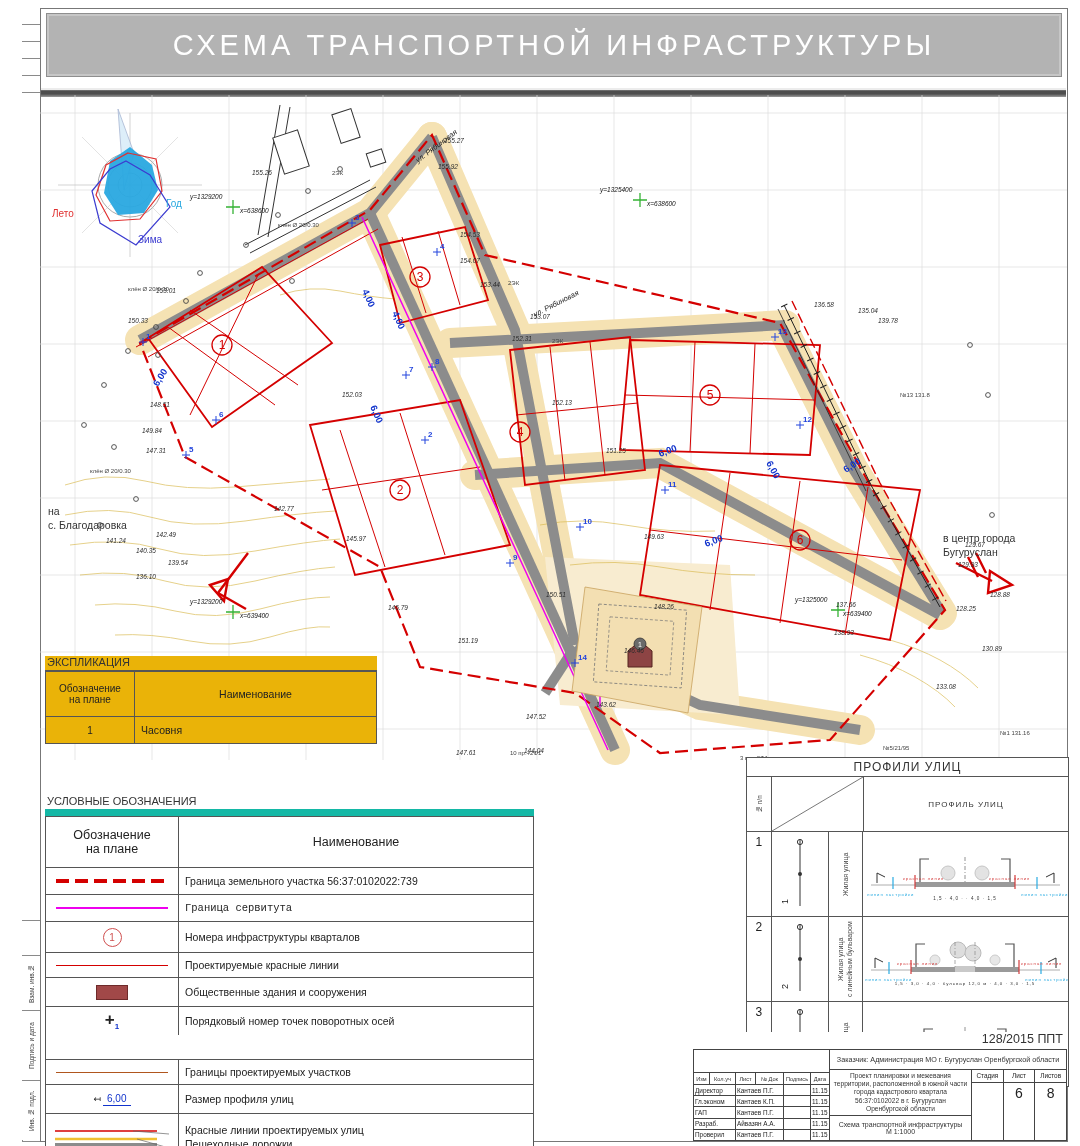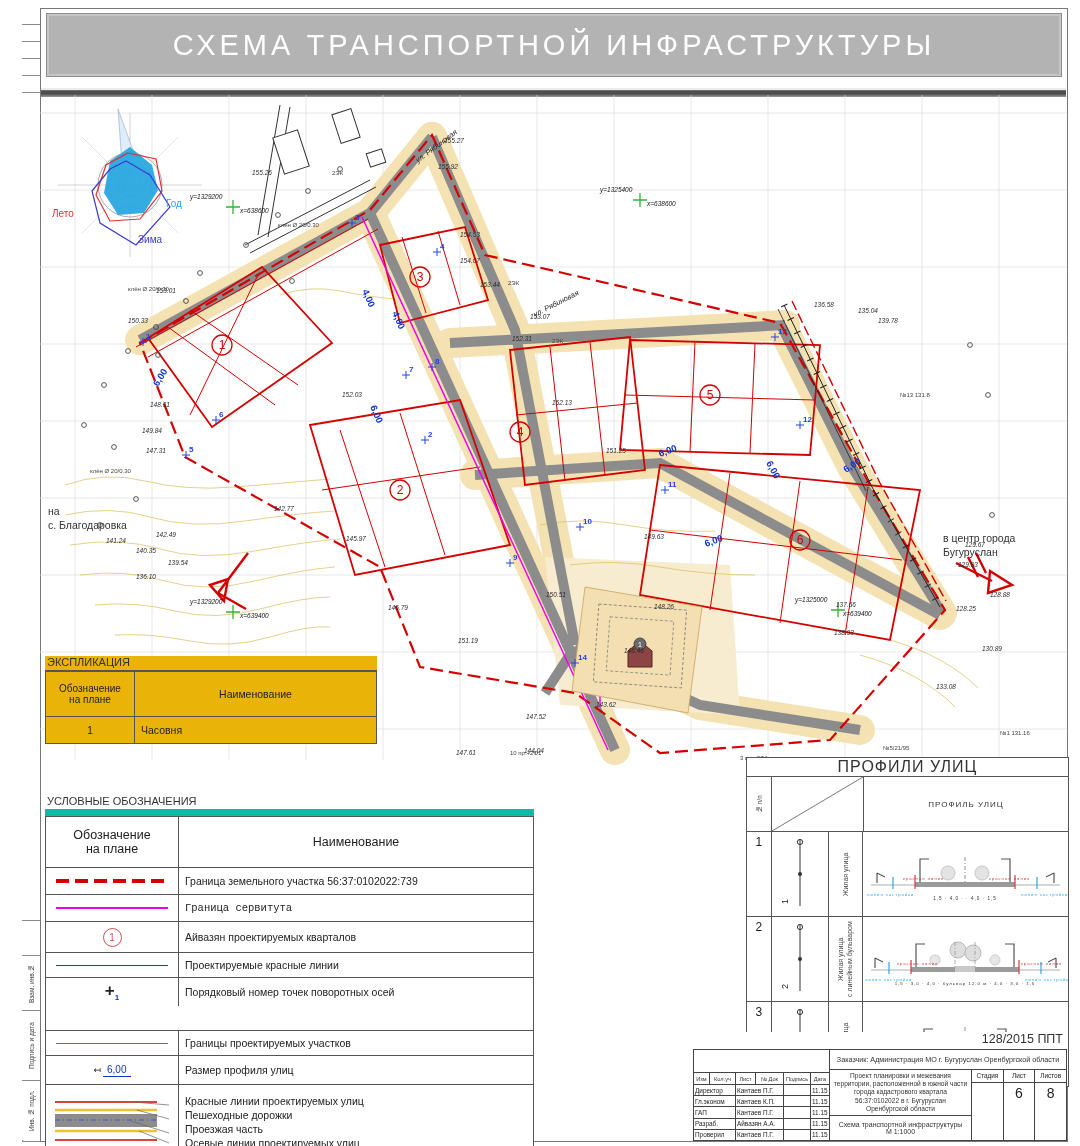--- a/index.html
+++ b/index.html
@@ -59,21 +59,21 @@
   .s-red{width:112px;height:0;border-top:1.6px solid #d40000;}
   .s-bldg{width:30px;height:13px;background:#a14848;border:1px solid #6e2a2a;}
   .s-cross{font-size:17px;font-weight:bold;color:#222;line-height:1;}
   .s-cross sub{color:#1133cc;font-size:8px;font-weight:bold;}
   .s-brown{width:112px;height:0;border-top:1.6px solid #b0561e;}
   .s-dim{color:#1133cc;font-size:10px;border-bottom:1px solid #1133cc;padding:0 4px 1px 4px;}
   .s-dim-arrow{color:#222;font-size:9px;margin-right:2px;}
   
   .profiles{position:absolute;left:746px;top:757px;width:321px;background:#fff;border:1.2px solid #555;}
   .pf-title{height:18px;border-bottom:1px solid #555;display:flex;align-items:center;justify-content:center;
-            font-size:16px;letter-spacing:1px;color:#333;}
+            font-size:12px;letter-spacing:1px;color:#333;}
   .pf-head{display:flex;height:54px;border-bottom:1px solid #555;}
   .pf-c1{width:24px;border-right:1px solid #555;}
   .pf-c2{width:56px;border-right:1px solid #555;}
   .pf-c3{width:34px;border-right:1px solid #555;}
   .pf-c4{flex:1;display:flex;align-items:center;justify-content:center;font-size:8px;letter-spacing:1px;color:#333;}
   .pf-head .pf-diag{width:91px;border-right:1px solid #555;position:relative;}
   .pf-row{display:flex;height:84px;border-bottom:1px solid #555;}
   .pf-row:last-child{border-bottom:none;}
   .pf-num{font-size:12px;padding-top:3px;text-align:center;color:#222;}
   .pf-name{display:flex;align-items:center;justify-content:center;}
@@ -462,25 +462,29 @@
       <div class="trow" style="height:26px;">
         <div class="c1"><div class="s-dash"></div></div>
         <div class="c2">Граница земельного участка 56:37:0102022:739</div>
       </div>
       <div class="trow" style="height:26px;font-family:Liberation Mono, monospace;">
         <div class="c1"><div class="s-mag"></div></div>
         <div class="c2">Граница сервитута</div>
       </div>
       <div class="trow" style="height:30px;">
         <div class="c1"><div class="s-circ">1</div></div>
-        <div class="c2">Айвазян проектируемых кварталов</div>
+        <div class="c2">Номера инфраструктуры кварталов</div>
       </div>
       <div class="trow" style="height:24px;">
         <div class="c1"><div class="s-red"></div></div>
         <div class="c2">Проектируемые красные линии</div>
+      </div>
+      <div class="trow" style="height:28px;">
+        <div class="c1"><div class="s-bldg"></div></div>
+        <div class="c2">Общественные здания и сооружения</div>
       </div>
       <div class="trow" style="height:28px;">
         <div class="c1"><div class="s-cross"><span>+</span><sub>1</sub></div></div>
         <div class="c2">Порядковый номер точек поворотных осей</div>
       </div>
       <div class="trow" style="height:24px;margin-top:24px;">
         <div class="c1"><div class="s-brown"></div></div>
         <div class="c2">Границы проектируемых участков</div>
       </div>
       <div class="trow" style="height:28px;">

